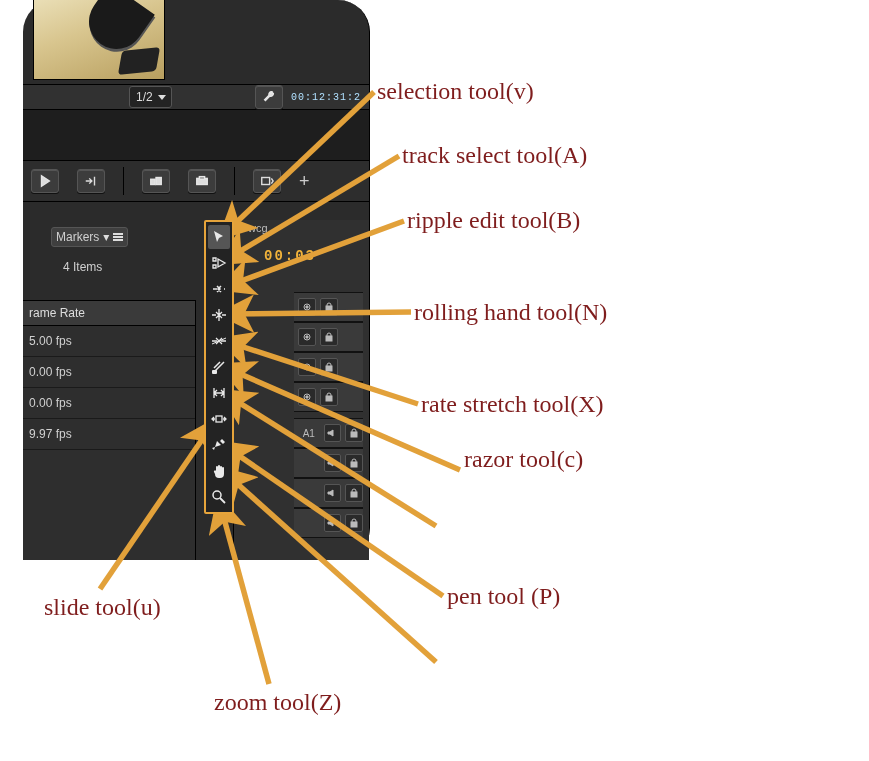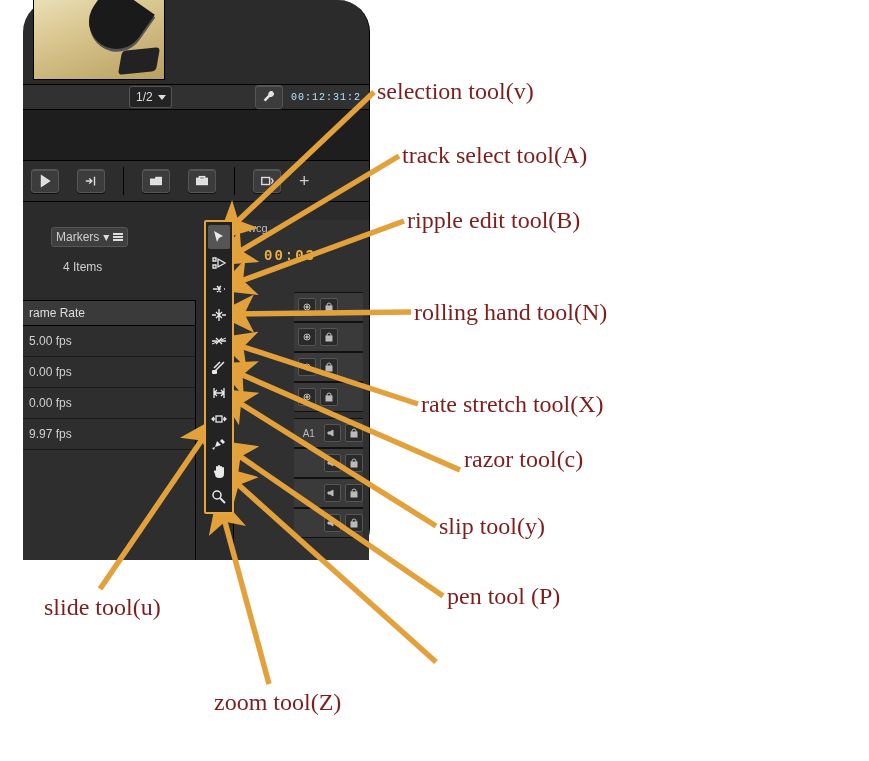--- a/index.html
+++ b/index.html
@@ -503,21 +503,20 @@
     </div>
 
   </div>
 
   <div class="callout" style="left:377px; top:78px;">selection tool(v)</div>
   <div class="callout" style="left:402px; top:142px;">track select tool(A)</div>
   <div class="callout" style="left:407px; top:207px;">ripple edit tool(B)</div>
   <div class="callout" style="left:414px; top:299px;">rolling hand tool(N)</div>
   <div class="callout" style="left:421px; top:391px;">rate stretch tool(X)</div>
   <div class="callout" style="left:464px; top:446px;">razor tool(c)</div>
-  <div class="callout" style="left:439px; top:513px;">slip tool(y)</div>
   <div class="callout" style="left:44px;  top:594px;">slide tool(u)</div>
   <div class="callout" style="left:447px; top:583px;">pen tool (P)</div>
   <div class="callout" style="left:214px; top:689px;">zoom tool(Z)</div>
 
   <svg class="overlay" viewBox="0 0 869 761">
     <defs>
       <marker id="ah" viewBox="0 0 12 12" refX="10" refY="6" markerWidth="7" markerHeight="7" orient="auto">
         <path d="M0 0L12 6L0 12L3 6z" class="arrow-head"></path>
       </marker>
     </defs>

